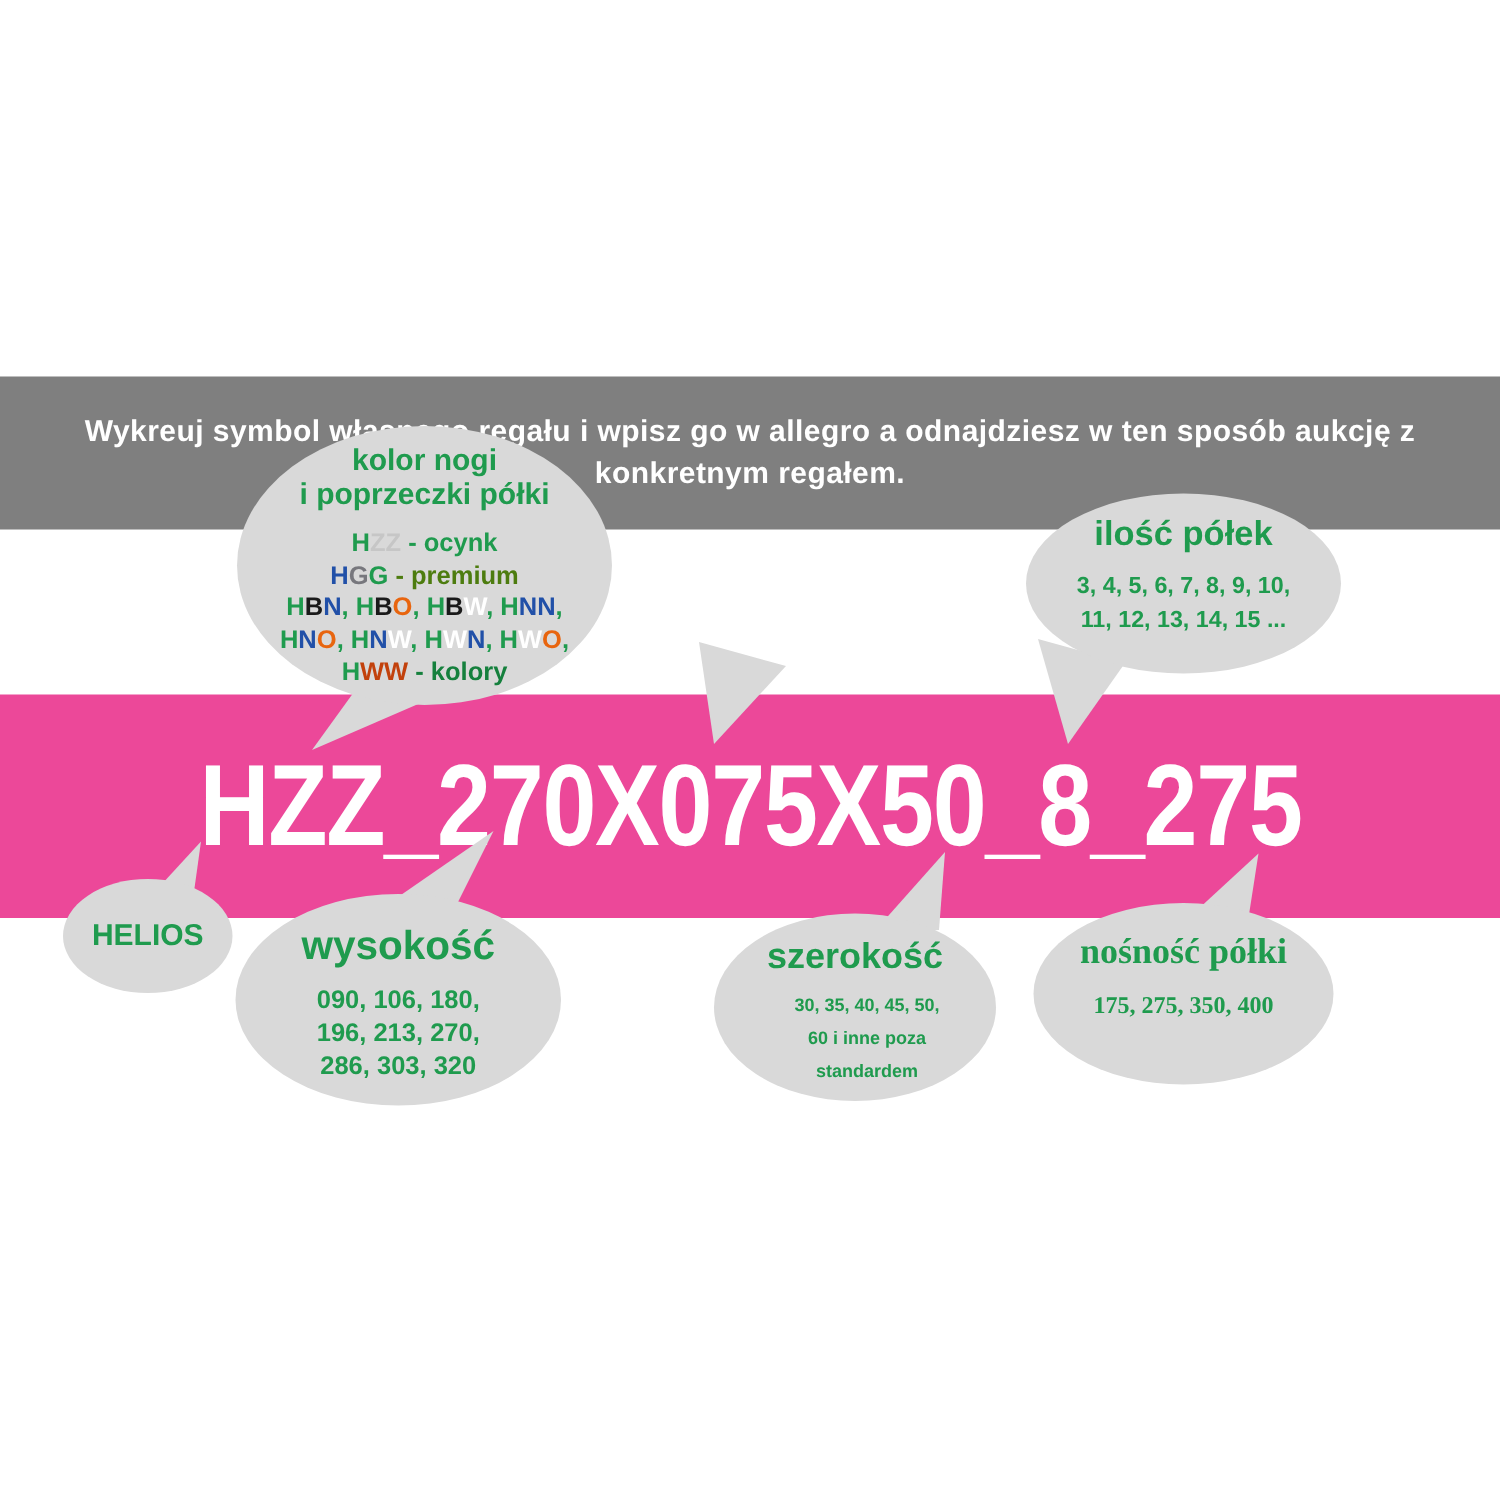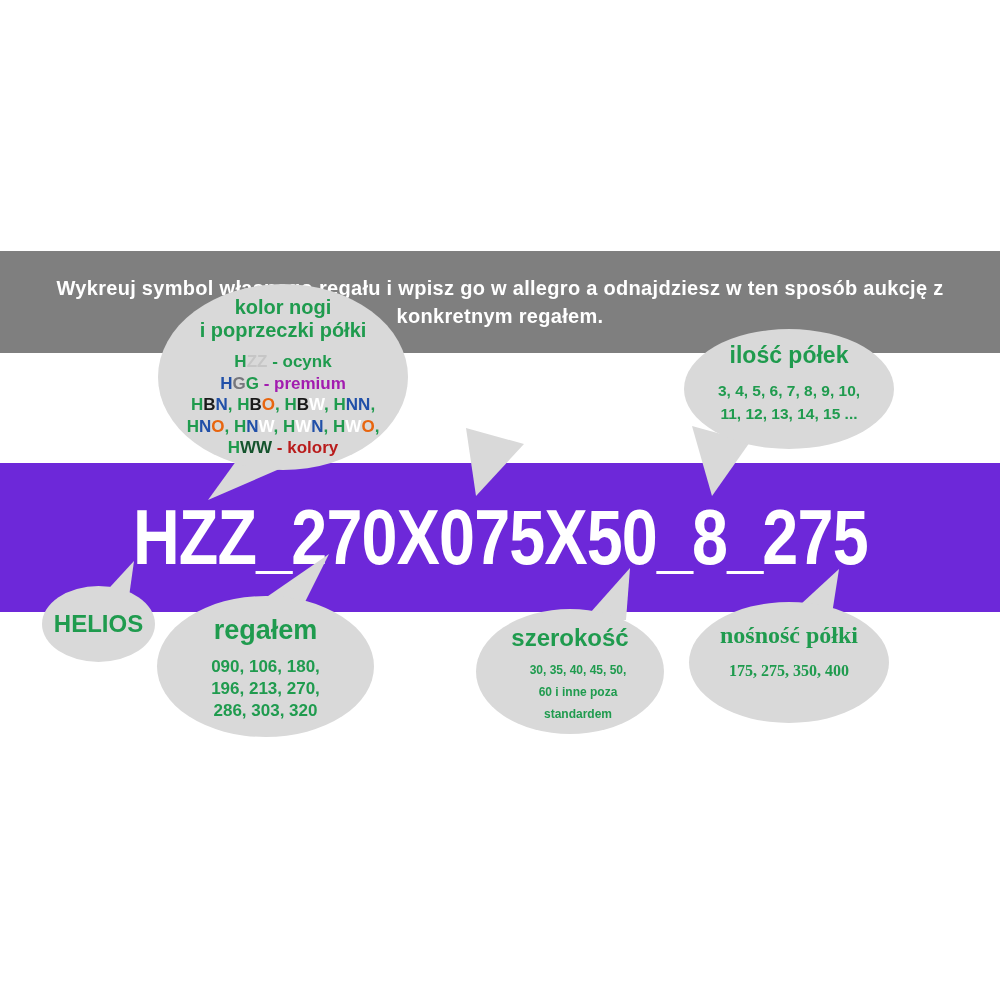--- a/index.html
+++ b/index.html
@@ -5,40 +5,40 @@
   html,body{margin:0;padding:0;background:#ffffff;}
   #canvas{
     position:relative;width:1000px;height:1000px;background:#ffffff;
     font-family:"Liberation Sans",sans-serif;overflow:hidden;
   }
   .band{position:absolute;left:0;width:1000px;z-index:1;}
   #header-band{top:251px;height:102px;background:#7f7f7f;
     display:flex;flex-direction:column;align-items:center;justify-content:center;}
   .header-line{color:#ffffff;font-weight:700;font-size:20px;line-height:28px;
     letter-spacing:.3px;text-align:center;white-space:nowrap;}
-  #code-band{top:463px;height:149px;background:#6d28d9;
+  #code-band{top:463px;height:149px;background:#ec4899;
     display:flex;align-items:center;justify-content:center;}
   .code-text{color:#ffffff;font-weight:700;font-size:77px;letter-spacing:-1px;
     transform:scaleX(.84);transform-origin:50% 50%;white-space:nowrap;}
   #tails{position:absolute;left:0;top:0;z-index:2;}
   .bubble{position:absolute;background:#d9d9d9;border-radius:50%;z-index:3;
     display:flex;flex-direction:column;align-items:center;}
   .b-title{color:#1f9b4e;font-weight:700;text-align:center;white-space:nowrap;}
   .b-line{color:#1f9b4e;font-weight:700;text-align:center;white-space:nowrap;}
   #bubble-kolor{left:158px;top:284px;width:250px;height:186px;padding-top:12px;box-sizing:border-box;}
   #bubble-kolor .b-title{font-size:20px;line-height:23px;margin-bottom:9px;}
   #bubble-kolor .code-row{font-weight:700;font-size:17px;line-height:21.5px;white-space:nowrap;}
   #bubble-szerokosc{left:432px;top:326px;width:224px;height:127px;padding-top:9px;box-sizing:border-box;}
   #bubble-szerokosc .b-title{font-size:23px;line-height:28px;margin-bottom:6px;}
   #bubble-szerokosc .b-line{font-size:15.5px;line-height:22px;}
   #bubble-ilosc{left:684px;top:329px;width:210px;height:120px;padding-top:12px;box-sizing:border-box;}
   #bubble-ilosc .b-title{font-size:23px;line-height:28px;margin-bottom:10px;}
   #bubble-ilosc .b-line{font-size:15.5px;line-height:23px;}
   #bubble-helios{left:42px;top:586px;width:113px;height:76px;justify-content:center;}
-  #bubble-helios .b-title{font-size:24px;line-height:24px;}
+  #bubble-helios .b-title{font-size:20px;line-height:24px;}
   #bubble-wysokosc{left:157px;top:596px;width:217px;height:141px;padding-top:18px;box-sizing:border-box;}
   #bubble-wysokosc .b-title{font-size:27px;line-height:32px;margin-bottom:10px;}
   #bubble-wysokosc .b-line{font-size:17px;line-height:22px;}
   #bubble-glebokosc{left:476px;top:609px;width:188px;height:125px;padding-top:14px;box-sizing:border-box;}
   #bubble-glebokosc .b-title{font-size:24px;line-height:30px;margin-bottom:6px;}
   #bubble-glebokosc .b-line{font-size:12px;line-height:22px;margin-left:16px;}
   #bubble-nosnosc{left:689px;top:602px;width:200px;height:121px;padding-top:18px;box-sizing:border-box;font-family:Liberation Serif, serif;}
   #bubble-nosnosc .b-title{font-size:24px;line-height:30px;margin-bottom:10px;}
   #bubble-nosnosc .b-line{font-size:16px;line-height:22px;}
 </style>
@@ -65,39 +65,39 @@
     <polygon points="630,568 582,622 626,620" fill="#d9d9d9"></polygon>
     <polygon points="839,569 788,616 832,614" fill="#d9d9d9"></polygon>
   </svg>
 
   <div class="bubble" id="bubble-kolor">
     <div class="b-title">
       <div>kolor nogi</div>
       <div>i poprzeczki półki</div>
     </div>
     <div class="code-row"><span style="color: rgb(31, 155, 78);">H</span><span style="color: rgb(198, 198, 198);">ZZ</span><span style="color: rgb(31, 155, 78);"> - ocynk</span></div>
-    <div class="code-row"><span style="color: rgb(33, 80, 168);">H</span><span style="color: rgb(119, 119, 125);">G</span><span style="color: rgb(31, 155, 78);">G</span><span style="color: #a21caf; margin-top: 15px;"> - premium</span></div>
+    <div class="code-row"><span style="color: rgb(33, 80, 168);">H</span><span style="color: rgb(119, 119, 125);">G</span><span style="color: rgb(31, 155, 78);">G</span><span style="color: #4d7c0f; margin-top: 15px;"> - premium</span></div>
     <div class="code-row"><span style="color: rgb(31, 155, 78);">H</span><span style="color: rgb(26, 26, 26);">B</span><span style="color: rgb(33, 80, 168);">N</span><span style="color: rgb(31, 155, 78);">, </span><span style="color: rgb(31, 155, 78);">H</span><span style="color: rgb(26, 26, 26);">B</span><span style="color: rgb(232, 101, 15);">O</span><span style="color: rgb(31, 155, 78);">, </span><span style="color: rgb(31, 155, 78);">H</span><span style="color: rgb(26, 26, 26);">B</span><span style="color: rgb(255, 255, 255);">W</span><span style="color: rgb(31, 155, 78);">, </span><span style="color: rgb(31, 155, 78);">H</span><span style="color: rgb(33, 80, 168);">NN</span><span style="color: rgb(31, 155, 78);">,</span></div>
     <div class="code-row"><span style="color: rgb(31, 155, 78);">H</span><span style="color: rgb(33, 80, 168);">N</span><span style="color: rgb(232, 101, 15);">O</span><span style="color: rgb(31, 155, 78);">, </span><span style="color: rgb(31, 155, 78);">H</span><span style="color: rgb(33, 80, 168);">N</span><span style="color: rgb(255, 255, 255);">W</span><span style="color: rgb(31, 155, 78);">, </span><span style="color: rgb(31, 155, 78);">H</span><span style="color: rgb(255, 255, 255);">W</span><span style="color: rgb(33, 80, 168);">N</span><span style="color: rgb(31, 155, 78);">, </span><span style="color: rgb(31, 155, 78);">H</span><span style="color: rgb(255, 255, 255);">W</span><span style="color: rgb(232, 101, 15);">O</span><span style="color: rgb(31, 155, 78);">,</span></div>
-    <div class="code-row"><span style="color: rgb(31, 155, 78);">H</span><span style="color: #14532d;">WW</span><span style="color: #b91c1c;"> - kolory</span></div>
+    <div class="code-row"><span style="color: rgb(31, 155, 78);">H</span><span style="color: #c2410c;">WW</span><span style="color: #15803d;"> - kolory</span></div>
   </div>
 
 
   <div class="bubble" id="bubble-ilosc">
     <div class="b-title">ilość półek</div>
     <div class="b-line">3, 4, 5, 6, 7, 8, 9, 10,</div>
     <div class="b-line">11, 12, 13, 14, 15 ...</div>
   </div>
 
   <div class="bubble" id="bubble-helios">
     <div class="b-title">HELIOS</div>
   </div>
 
   <div class="bubble" id="bubble-wysokosc">
-    <div class="b-title">regałem</div>
+    <div class="b-title">wysokość</div>
     <div class="b-line">090, 106, 180,</div>
     <div class="b-line">196, 213, 270,</div>
     <div class="b-line">286, 303, 320</div>
   </div>
 
   <div class="bubble" id="bubble-glebokosc">
     <div class="b-title">szerokość</div>
     <div class="b-line">30, 35, 40, 45, 50,</div>
     <div class="b-line">60 i inne poza</div>
     <div class="b-line">standardem</div>

